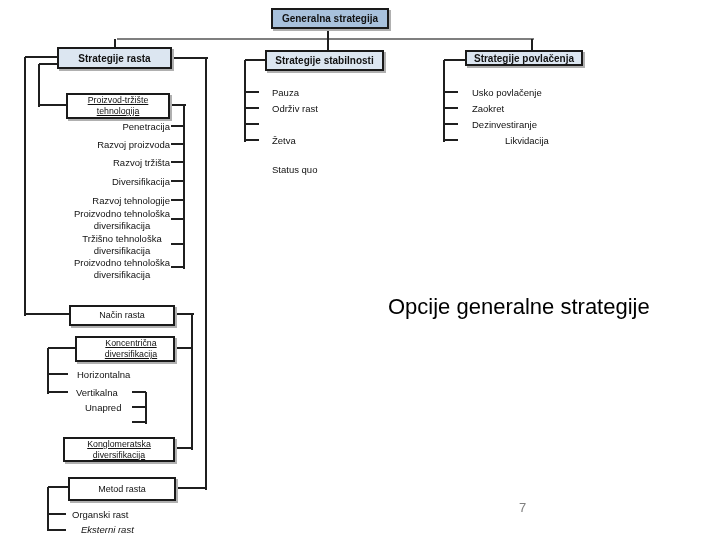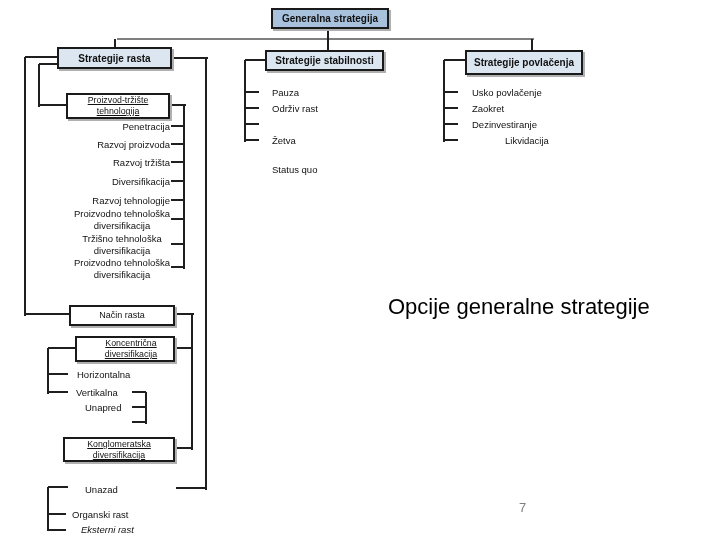--- a/index.html
+++ b/index.html
@@ -99,21 +99,21 @@
       <div class="ln" style="left: 444px; top: 123.2px; width: 14px; height: 1.6px;"></div>
       <div class="ln" style="left: 444px; top: 139.2px; width: 14px; height: 1.6px;"></div>
     </div>
 
   <div class="box root" style="left:271px;top:8px;width:118px;height:21px;">Generalna strategija</div>
 
   <div class="box branch" style="left:57px;top:47px;width:115px;height:22px;">Strategije rasta</div>
 
   <div class="box branch" style="left:265px;top:50px;width:119px;height:21px;">Strategije stabilnosti</div>
 
-  <div class="box branch" style="left:465px;top:50px;width:118px;height:25px;">Strategije povlačenja</div>
+  <div class="box branch" style="left:465px;top:50px;width:118px;height:16px;">Strategije povlačenja</div>
 
   <div class="box u" style="left:66px;top:93px;width:104px;height:26px;font-size:8.8px;">Proizvod-tržište
 tehnologija</div>
 
   <div class="lbl r" style="right:550px;top:121px;">Penetracija</div>
   <div class="lbl r" style="right:550px;top:139px;margin-left:44px;">Razvoj proizvoda</div>
   <div class="lbl r" style="right:550px;top:157px;padding-left:48px;">Razvoj tržišta</div>
   <div class="lbl r" style="right:550px;top:176px;">Diversifikacija</div>
   <div class="lbl r" style="right:550px;top:195px;">Razvoj tehnologije</div>
   <div class="lbl c" style="left:67px;top:208px;width:110px;">Proizvodno tehnološka
@@ -129,20 +129,21 @@
 diversifikacija</div>
 
   <div class="lbl" style="left:77px;top:369px;">Horizontalna</div>
   <div class="lbl" style="left:76px;top:387px;">Vertikalna</div>
   <div class="lbl" style="left:85px;top:402px;">Unapred</div>
   <div class="lbl" style="left:85px;top:439px;margin-top:45px;">Unazad</div>
 
   <div class="box u" style="left:63px;top:437px;width:112px;height:25px;font-size:8.8px;">Konglomeratska
 diversifikacija</div>
 
+  <div class="box" style="left:68px;top:477px;width:108px;height:24px;">Metod rasta</div>
 
   <div class="lbl" style="left:72px;top:509px;">Organski rast</div>
   <div class="lbl" style="left:81px;top:524px;font-style:italic;">Eksterni rast</div>
 
   <div class="lbl" style="left:272px;top:87px;">Pauza</div>
   <div class="lbl" style="left:272px;top:103px;">Održiv rast</div>
   <div class="lbl" style="left:272px;top:116px;margin-top:48px;">Status quo</div>
   <div class="lbl" style="left:272px;top:135px;">Žetva</div>
 
   <div class="lbl" style="left:472px;top:87px;">Usko povlačenje</div>

